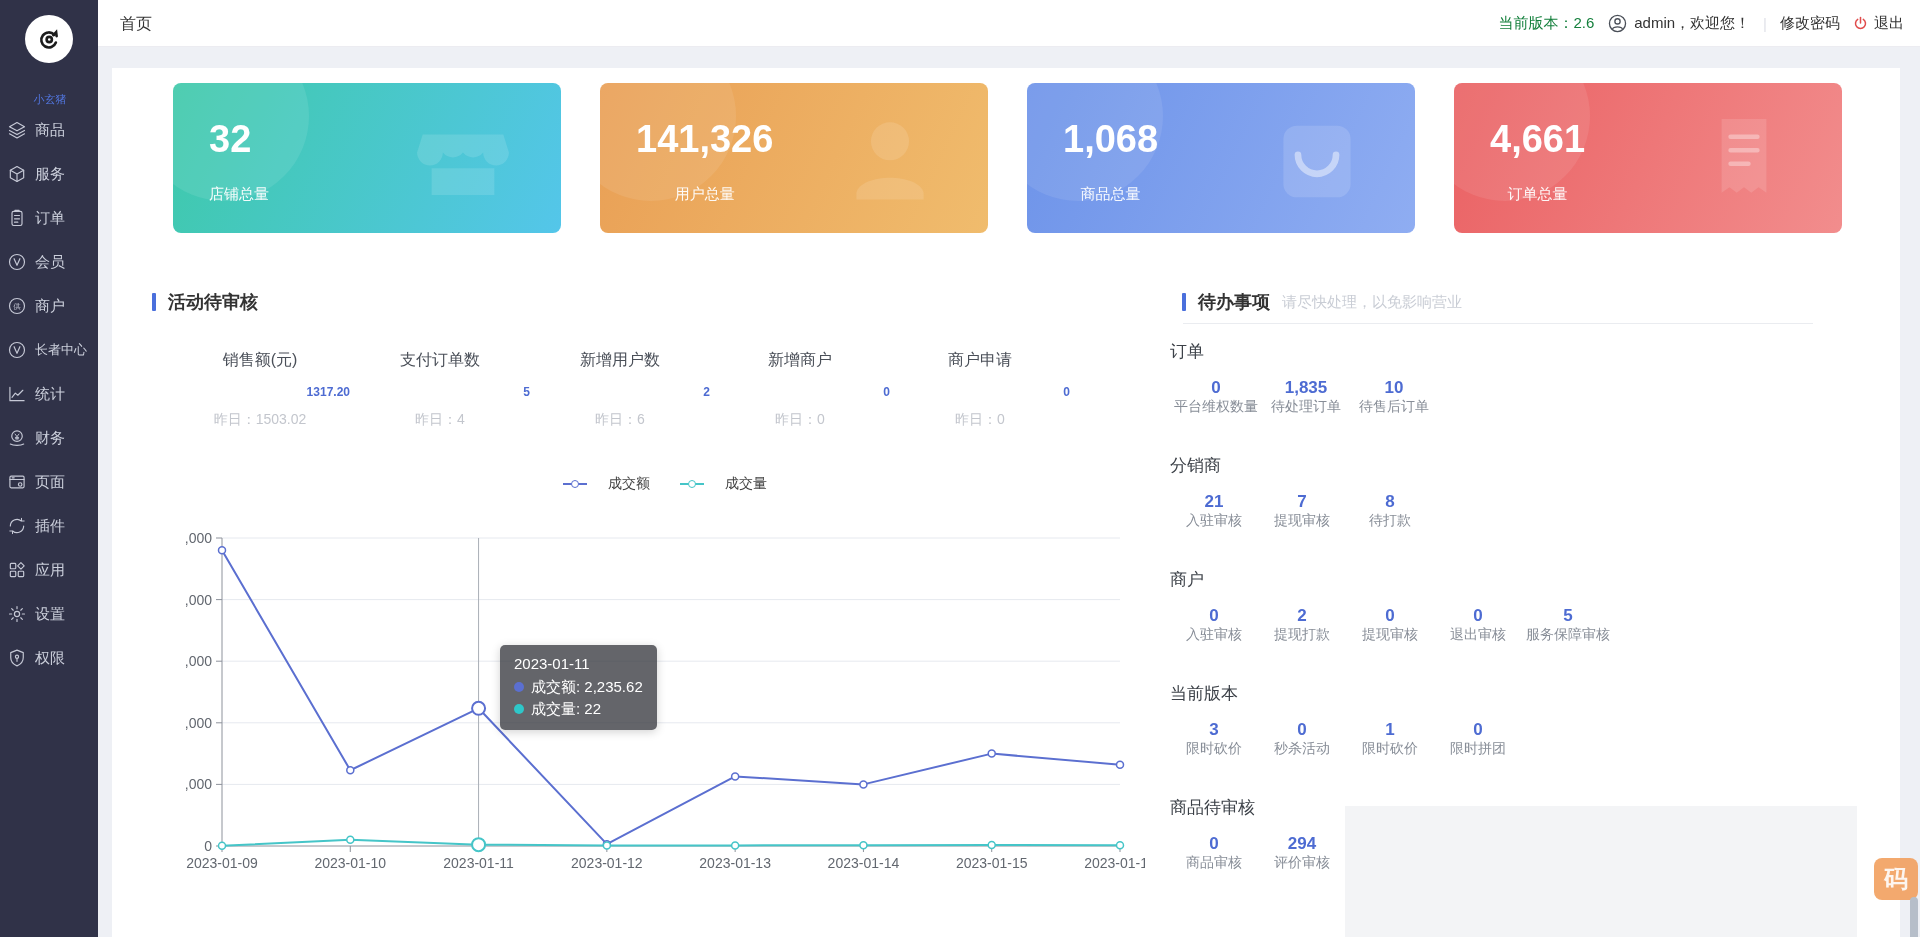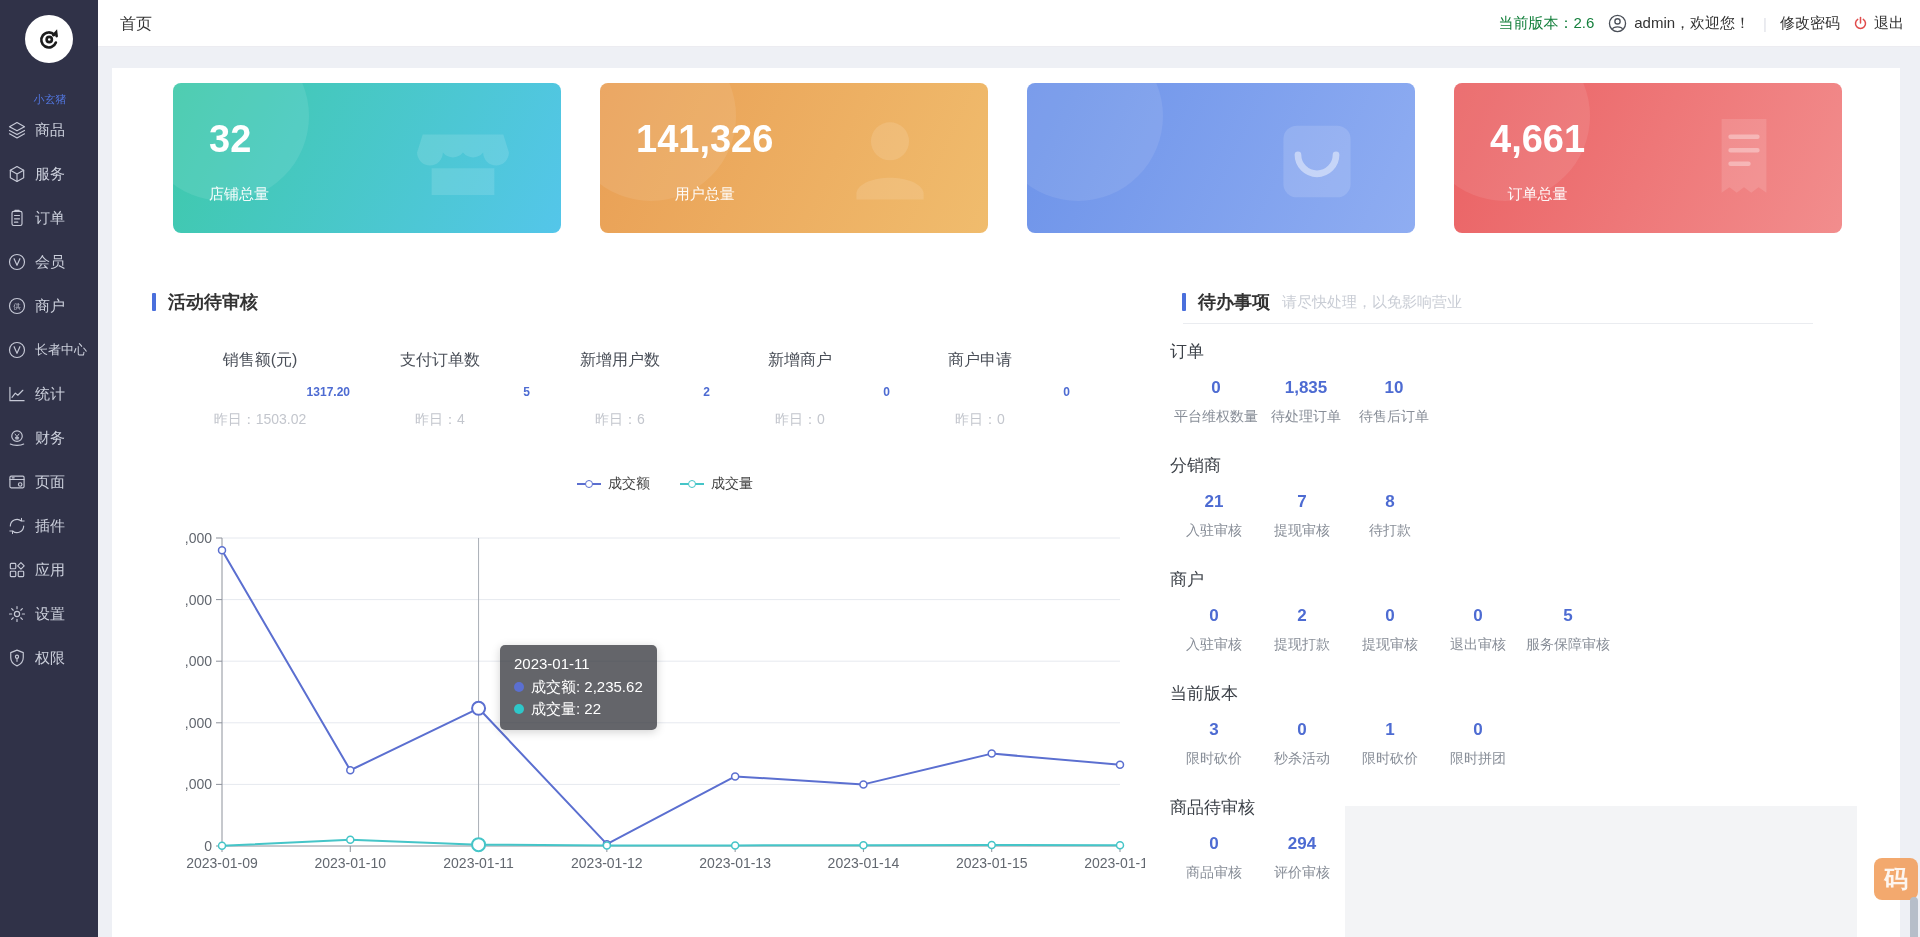--- a/index.html
+++ b/index.html
@@ -45,40 +45,40 @@
   .sec-title { font-size:18px; font-weight:bold; color:#333; margin-left:12px; }
   .sec-sub { font-size:15px; color:#c9cdd5; margin-left:12px; }
   
   .today-stats { position:absolute; left:58px; top:282px; width:900px; display:flex; }
   .tstat { flex:1; text-align:center; }
   .tstat .t-label { font-size:16px; color:#4a4f58; }
   .tstat .t-value { font-size:12px; font-weight:bold; color:#4d6bd2; margin-top:14px;text-align:right; }
   .tstat .t-yest  { font-size:14px; color:#c3c6cd; margin-top:12px; }
   
   .legend { position:absolute; left:73px; top:407px; width:960px; display:flex; justify-content:center; gap:30px; }
-  .leg-item { display:flex; align-items:center; gap:7px; cursor:pointer; }
+  .leg-item { display:flex; align-items:center; gap:21px; cursor:pointer; }
   .leg-sym { position:relative; width:24px; height:2px; }
   .leg-dot { position:absolute; left:8px; top:-3.5px; width:8px; height:8px; border-radius:50%; background:#fff; border:1.5px solid; }
   .leg-text { font-size:14px; color:#444; }
   
   .chart-wrap { position:absolute; left:73px; top:455px; width:960px; height:360px; }
   .tooltip { position:absolute; left:388px; top:577px; background:rgba(56,58,64,0.78); border-radius:5px;
              padding:8px 14px 9px 14px; color:#fff; font-size:15px; line-height:1.5; z-index:6;
              box-shadow:0 2px 10px rgba(0,0,0,0.18); pointer-events:none; white-space:nowrap; }
   .tt-row { display:flex; align-items:center; gap:7px; }
   .tt-dot { width:10px; height:10px; border-radius:50%; flex:0 0 10px; }
   
   .todo-divider { position:absolute; left:1071px; top:255px; width:630px; height:1px; background:#eaecf0; }
   .todo-groups { position:absolute; left:1058px; top:272px; width:660px; }
   .todo-group { height:114px; }
   .tg-title { font-size:17px; color:#3c4148; }
   .tg-items { display:flex; margin-top:15px; }
   .tg-item { min-width:88px; padding:0 4px; text-align:center; cursor:pointer; }
   .tg-value { font-size:17px; font-weight:bold; color:#4d6bd2; }
-  .tg-label { font-size:14px; color:#878d97; margin-top:10px; }
+  .tg-label { font-size:14px; color:#878d97; }
   .todo-placeholder { position:absolute; left:1233px; top:738px; width:512px; height:131px; background:#f3f4f6; }
   
   .watermark-badge { position:absolute; left:1874px; top:858px; width:44px; height:42px; background:#f2a05f;
                      opacity:.9; border-radius:8px; display:flex; align-items:center; justify-content:center;
                      color:rgba(255,255,255,.9); font-size:24px; font-weight:bold; z-index:8; }
   .scrollbar-thumb { position:absolute; left:1910px; top:897px; width:8px; height:52px; background:#b6bec9;
                      border-radius:4px; z-index:9; cursor:pointer; }
   svg text { font-family:"Liberation Sans", sans-serif; }
 </style>
 </head>
@@ -268,20 +268,24 @@
           <div class="card-value">141,326</div>
           <div class="card-label">用户总量</div>
         </div>
       </div>
       <div class="stat-card" style="background: linear-gradient(115deg, rgb(109, 147, 233), rgb(143, 173, 242));">
         <div class="deco"></div>
         <span class="wicon"><svg width="112" height="112" viewBox="0 0 100 100">
             <rect x="20" y="22" width="60" height="64" rx="12" fill="rgba(255,255,255,0.14)"></rect>
             <path d="M33 48a17 17 0 0 0 34 0" stroke="rgba(255,255,255,0.45)" stroke-width="6" fill="none" stroke-linecap="round"></path>
           </svg></span>
+        <div class="card-inner">
+          <div class="card-value">1,068</div>
+          <div class="card-label">商品总量</div>
+        </div>
       </div>
       <div class="stat-card" style="background: linear-gradient(115deg, rgb(234, 97, 99), rgb(242, 141, 141));">
         <div class="deco"></div>
         <span class="wicon"><svg width="112" height="112" viewBox="0 0 100 100">
             <path d="M30 16h40v66l-7-5-6.5 5-6.5-5-6.5 5-6.5-5-7 5z" fill="rgba(255,255,255,0.13)"></path>
             <path d="M38 32h24M38 44h24M38 56h16" stroke="rgba(255,255,255,0.35)" stroke-width="4" stroke-linecap="round"></path>
           </svg></span>
         <div class="card-inner">
           <div class="card-value">4,661</div>
           <div class="card-label">订单总量</div>

